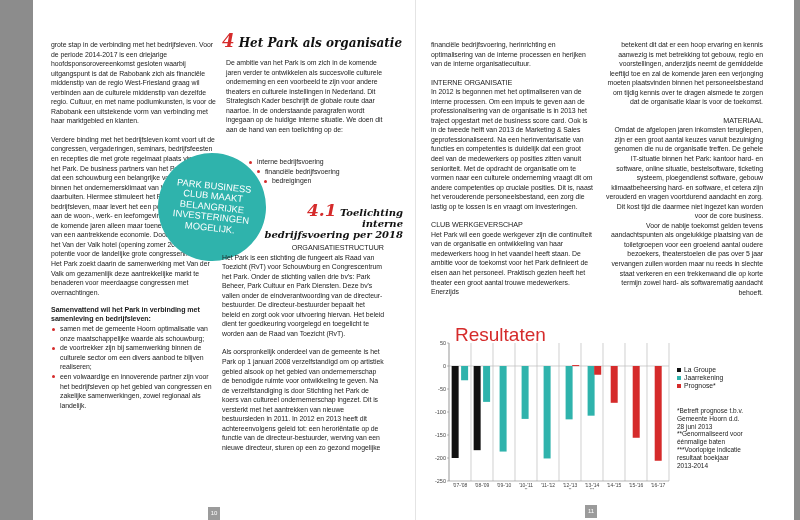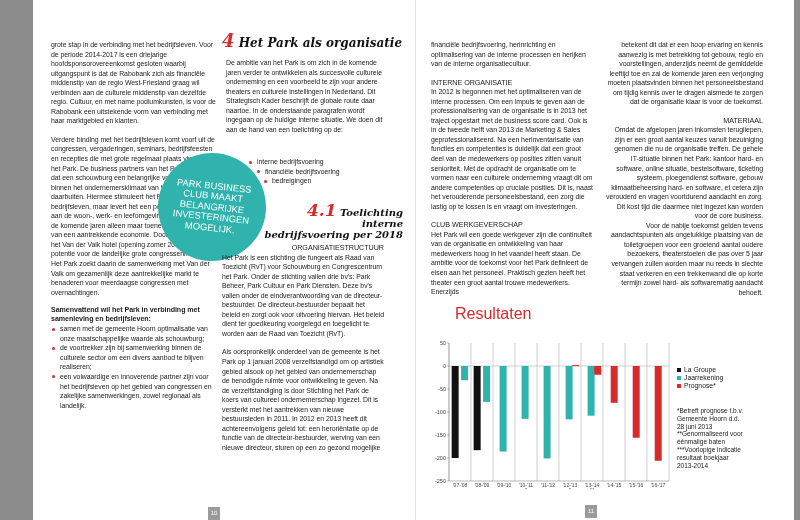--- a/index.html
+++ b/index.html
@@ -18,21 +18,21 @@
   ul.bul li::before { content:""; position:absolute; left:1px; top:3.5px; width:3px; height:3px;
                       border-radius:50%; background:#d52b2b; }
   .chap { position:absolute; font-family:"DejaVu Serif", serif; font-style:italic; font-weight:bold; color:#111; }
   .chap .num { color:#d52b2b; }
   .circle { position:absolute; left:158px; top:153px; width:108px; height:108px; border-radius:50%;
             background:#2fb3ac; color:#fff; display:flex; align-items:center; justify-content:center;
             text-align:center; font-size:9.4px; line-height:10.6px; font-weight:normal; transform:rotate(6deg); }
   .circle span { width:90px; display:block; }
   .pagenum { position:absolute; width:12px; height:13px; background:#9b9b9b; color:#fff; font-size:6px;
              text-align:center; line-height:13px; }
-  .chart-title { position:absolute; left:455px; top:305px; font-size:16px; color:#d52b2b; }
+  .chart-title { position:absolute; left:455px; top:324px; font-size:19px; color:#d52b2b; }
   .legend { position:absolute; left:677px; top:366px; font-size:6.8px; line-height:8px; }
   .legend .sw { display:inline-block; width:4px; height:4px; margin-right:3px; vertical-align:middle; }
   .notes { position:absolute; left:677px; top:407px; font-size:6.5px; line-height:7.8px; width:70px; }
   svg text { font-family:"Liberation Sans", sans-serif; }
 </style>
 </head>
 <body>
 
 <div class="page page-left"></div>
 <div class="page page-right"></div>

